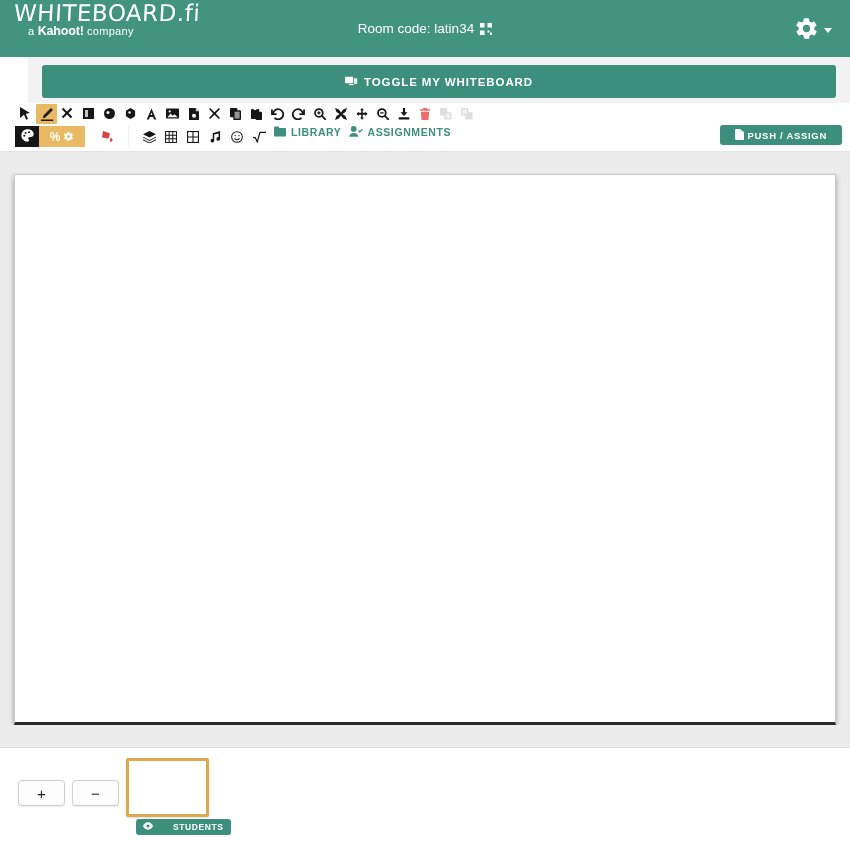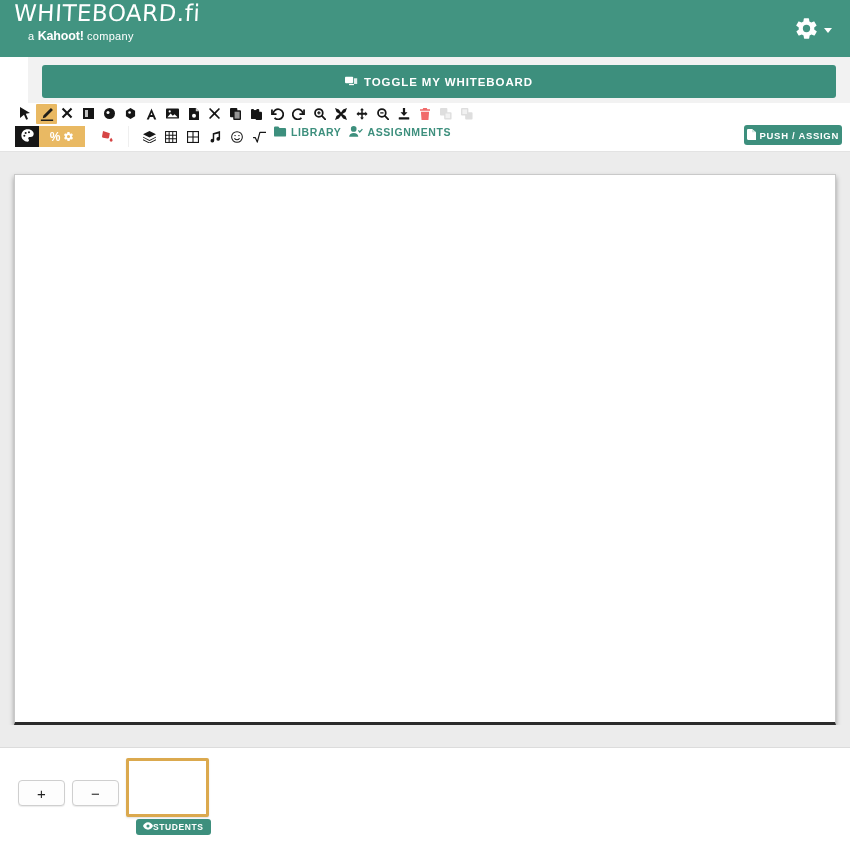--- a/index.html
+++ b/index.html
@@ -31,21 +31,20 @@
   .brand-title {
     font-family: "DejaVu Sans", sans-serif;
     font-size: 23px;
     font-weight: 400;
     letter-spacing: 0.5px;
     display: block;
     transform: skewX(-3deg);
   }
   .brand-sub {
     display: block;
-    margin-top: 5px;
     margin-left: 14px;
     font-size: 11px;
     letter-spacing: 0.3px;
     white-space: nowrap;
   }
   .brand-sub .kahoot {
     font-weight: bold;
     font-size: 12.5px;
     letter-spacing: -0.2px;
   }
@@ -173,21 +172,21 @@
     right: 8px;
     top: 1px;
     height: 20px;
     background: #3d8f7d;
     color: #ffffff;
     border: none;
     border-radius: 3px;
     font-size: 9.5px;
     font-weight: bold;
     letter-spacing: 0.7px;
-    padding: 0 3px;
+    padding: 0 15px;
     display: flex;
     align-items: center;
     gap: 4px;
     cursor: pointer;
     font-family: "Liberation Sans", sans-serif;
   }
 
   
   .gap-strip { height: 22px; background: #ececec; }
   .canvas-area {
@@ -248,34 +247,46 @@
     top: 71px;
     background: #3d8f7d;
     color: #ffffff;
     border-radius: 3px;
     font-size: 8.5px;
     font-weight: bold;
     letter-spacing: 0.6px;
     padding: 3px 7px;
     display: flex;
     align-items: center;
-    gap: 0;
+    gap: 20px;
     cursor: pointer;
   }
 </style>
 </head>
 <body>
 
 <div class="header">
 
   <div class="brand">
     <span class="brand-title">WHITEBOARD.fi</span>
     <span class="brand-sub"><span>a </span><span class="kahoot">Kahoot!</span><span> company</span></span>
   </div>
 
+  <div class="room-code">
+    <span>Room code: latin34</span>
+    <span class="qr-icon">
+      <svg width="12" height="12" viewBox="0 0 12 12" fill="#ffffff">
+        <rect x="0" y="0" width="4.5" height="4.5"></rect>
+          <rect x="7.5" y="0" width="4.5" height="4.5"></rect>
+        <rect x="0" y="7.5" width="4.5" height="4.5"></rect>
+          <rect x="7.5" y="7.5" width="2" height="2"></rect>
+        <rect x="10" y="9.5" width="2" height="2.5"></rect>
+      </svg>
+    </span>
+  </div>
 
   <div class="gear-wrap">
     <span class="gear-icon">
       <svg width="25" height="25" viewBox="0 0 24 24" fill="#ffffff">
         <path d="M19.4 13a7.6 7.6 0 0 0 0-2l2.1-1.6a.5.5 0 0 0 .1-.6l-2-3.4a.5.5 0 0 0-.6-.2l-2.5 1a7.3 7.3 0 0 0-1.7-1l-.4-2.6a.5.5 0 0 0-.5-.4h-4a.5.5 0 0 0-.5.4l-.4 2.6c-.6.2-1.2.6-1.7 1l-2.5-1a.5.5 0 0 0-.6.2l-2 3.4a.5.5 0 0 0 .1.6L4.6 11a7.6 7.6 0 0 0 0 2l-2.1 1.6a.5.5 0 0 0-.1.6l2 3.4c.1.2.4.3.6.2l2.5-1c.5.4 1.1.8 1.7 1l.4 2.6c0 .3.2.4.5.4h4c.3 0 .5-.1.5-.4l.4-2.6c.6-.2 1.2-.6 1.7-1l2.5 1c.2.1.5 0 .6-.2l2-3.4a.5.5 0 0 0-.1-.6L19.4 13zM12 15.5A3.5 3.5 0 1 1 12 8.5a3.5 3.5 0 0 1 0 7z"></path>
       </svg>
     </span>
     <span class="caret-down"></span>
   </div>
 </div>

